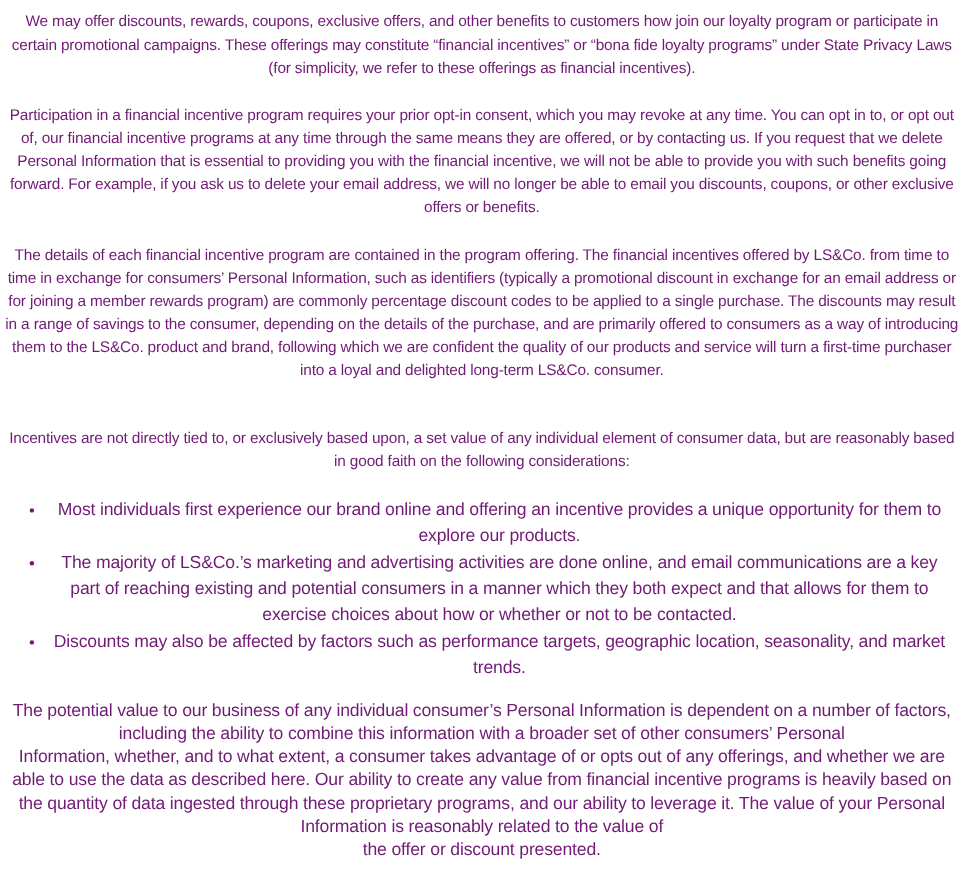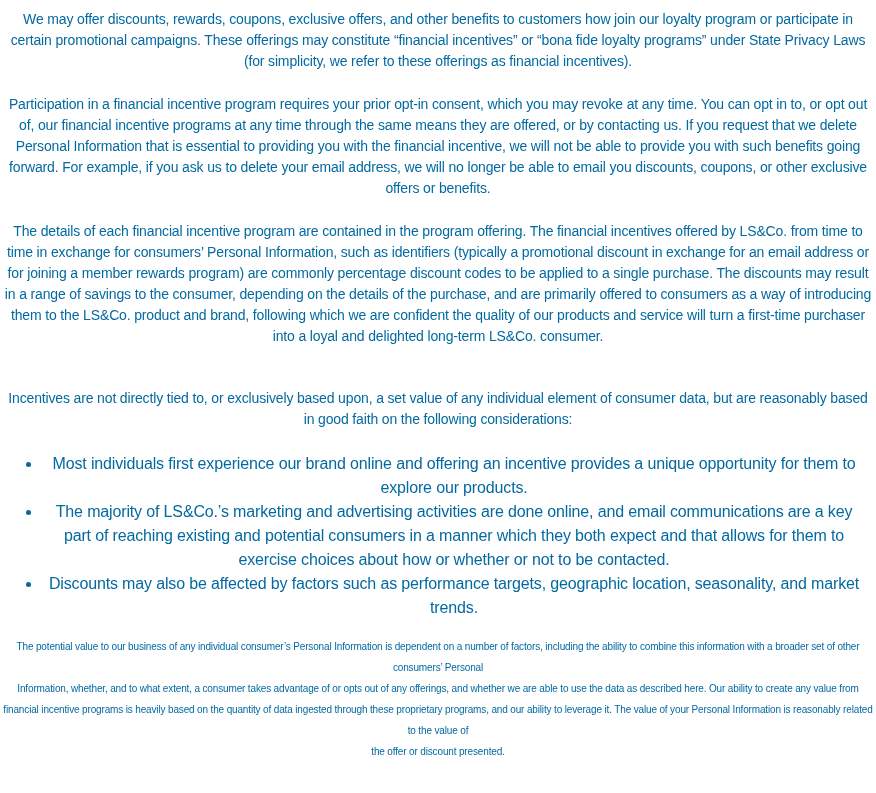--- a/index.html
+++ b/index.html
@@ -6,21 +6,21 @@
     margin: 0;
     padding: 0;
     background: #ffffff;
   }
   .doc {
     width: 876px;
     box-sizing: border-box;
     margin: 0 auto;
     padding: 9px 2px 10px;
     font-family: "Liberation Sans", sans-serif;
-    color: #0369a1;
+    color: #701a75;
     text-align: center;
   }
   .para {
     font-size: 14px;
     line-height: 21px;
     letter-spacing: -0.15px;
     margin: 0 0 22px;
   }
   .para-extra-space {
     margin-top: 41px;
@@ -32,21 +32,21 @@
     font-size: 16px;
     line-height: 24px;
     letter-spacing: -0.15px;
     text-align: center;
   }
   .bullets li {
     margin: 0;
     padding: 0;
   }
   .closing {
-    font-size: 10px;
+    font-size: 16px;
     line-height: 21px;
     letter-spacing: -0.15px;
     margin: 0;
     white-space: pre-line;
   }
 </style>
 </head>
 <body>
 
 <main class="doc">

